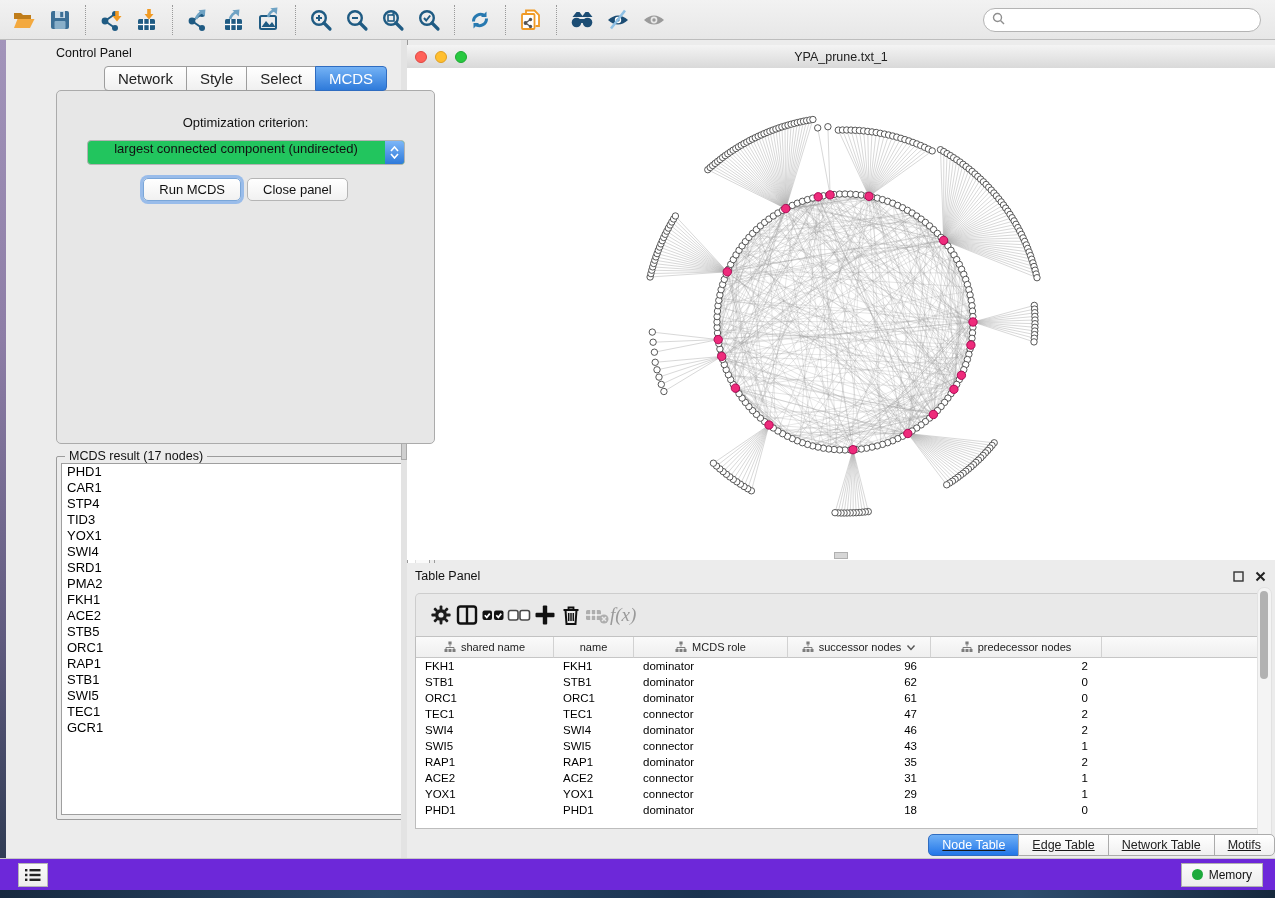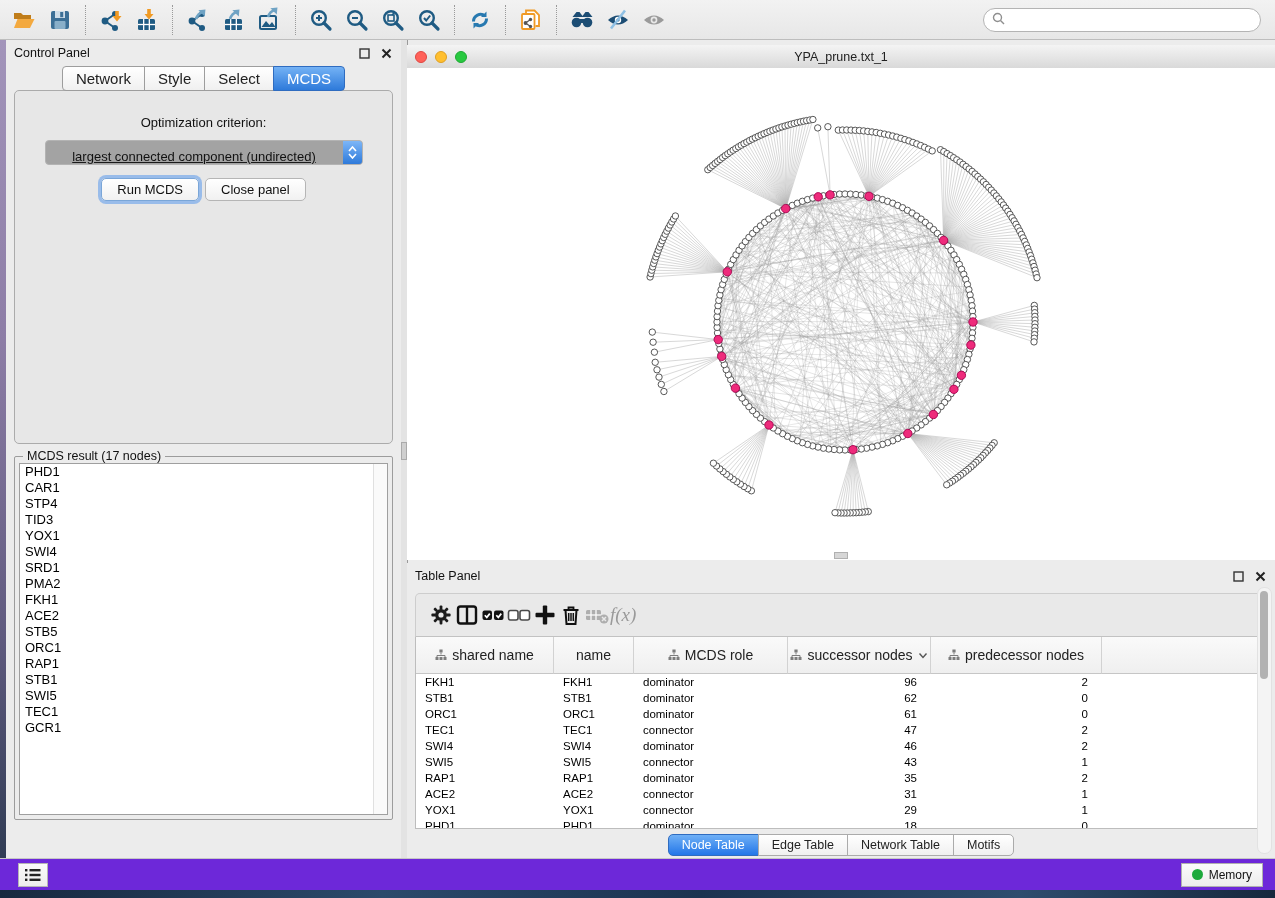--- a/index.html
+++ b/index.html
@@ -14,35 +14,35 @@
   .search-wrap{margin-left:auto;margin-right:14px;display:flex;align-items:center;
     width:278px;height:24px;background:#fff;border:1px solid #b4b4b4;border-radius:13px;
     padding:0 8px;box-sizing:border-box;gap:5px;}
   .search-wrap input{border:none;outline:none;flex:1;font:12px "Liberation Sans",sans-serif;background:transparent;}
   
   .left-strip{position:absolute;left:0;top:40px;width:6px;bottom:0;
     background:linear-gradient(180deg,#a294ba 0%,#8d7da6 35%,#5f5a7e 70%,#27364c 100%);}
   .bottom-strip{position:absolute;left:0;bottom:0;width:100%;height:8px;
     background:linear-gradient(90deg,#17293f,#2b4a6b 30%,#1b3350 55%,#2e4d6e 80%,#16283d);}
   
-  .control-panel{position:absolute;left:6px;top:40px;width:395px;height:818px;background:#ececec;}
+  .control-panel{position:absolute;left:6px;top:40px;width:395px;height:818px;background:#ececec;padding-left:42px;}
   .panel-header{height:26px;display:flex;align-items:center;padding:0 8px;font-size:12.5px;color:#111;}
   .panel-header .spacer{flex:1;}
   .win-ico{width:13px;height:13px;margin-left:9px;display:flex;align-items:center;justify-content:center;}
   .tabs-row{display:flex;justify-content:center;position:relative;z-index:2;}
   .cp-tab{background:linear-gradient(#ffffff,#f0f0f0);border:1px solid #9d9d9d;margin-left:-1px;
     padding:3px 13px;font-size:15px;color:#222;}
   .cp-tab.first{border-radius:4px 0 0 4px;margin-left:0;}
   .cp-tab.last{border-radius:0 4px 4px 0;}
   .cp-tab.active{background:linear-gradient(#74b2f5,#2e7ada);border-color:#2f6cc0;color:#fff;}
   .cp-box{margin:-1px 8px 0 8px;height:352px;background:#e7e7e7;border:1px solid #ababab;border-radius:5px;
     position:relative;z-index:1;}
   .opt-label{text-align:center;margin-top:24px;font-size:13px;color:#111;}
-  .select-wrap{margin:10px auto 0 auto;width:316px;height:23px;background:#a3a3a3;border:1px solid #b3b3b3;
-    border-radius:4px;display:flex;align-items:flex-end;overflow:hidden;text-decoration:underline;}
+  .select-wrap{margin:10px auto 0 auto;width:316px;height:23px;background:#22c55e;border:1px solid #b3b3b3;
+    border-radius:4px;display:flex;align-items:flex-start;overflow:hidden;}
   .select-wrap .val{flex:1;text-align:center;font-size:13px;color:#111;white-space:nowrap;}
   .select-stepper{width:19px;height:23px;background:linear-gradient(#7db6f7,#2e7ada);
     display:flex;flex-direction:column;align-items:center;justify-content:center;gap:1px;}
   .btn-row{display:flex;justify-content:center;gap:6px;margin-top:13px;}
   .mac-btn{background:linear-gradient(#ffffff,#f1f1f1);border:1px solid #b5b5b5;border-radius:5px;
     padding:3px 15px;font-size:13px;color:#111;}
   .mac-btn.focused{box-shadow:0 0 0 3px rgba(110,165,235,.65);border-color:#7aa6d8;}
   .result-box{margin:12px 8px 0 8px;height:362px;border:1px solid #9c9c9c;border-radius:2px;position:relative;background:#ececec;}
   .result-legend{position:absolute;top:-8px;left:8px;background:#ececec;padding:0 4px;font-size:12.5px;color:#111;}
   .result-list{position:absolute;left:4px;right:4px;top:6px;bottom:4px;background:#fff;border:1px solid #9f9f9f;
@@ -64,29 +64,29 @@
   
   .table-panel{position:absolute;left:407px;top:563px;width:868px;height:297px;background:#ececec;}
   .tp-toolbar{position:absolute;left:8px;right:8px;top:30px;height:44px;background:#e9e9e9;
     border:1px solid #cdcdcd;border-radius:5px 5px 0 0;border-bottom:1px solid #c2c2c2;
     display:flex;align-items:center;padding-left:12px;box-sizing:border-box;}
   .tp-btn{display:flex;align-items:center;justify-content:center;}
   .fx{font-family:"Liberation Serif",serif;font-style:italic;font-size:19px;color:#9a9a9a;}
   .tbl-wrap{position:absolute;left:8px;right:8px;top:74px;bottom:31px;background:#fff;border:1px solid #bdbdbd;
     border-top:none;overflow:hidden;}
   .tbl-grid{display:grid;grid-template-columns:138px 80px 154px 143px 171px 1fr;}
-  .th{height:37px;background:linear-gradient(#fafafa,#efefef);border-bottom:1px solid #c6c6c6;
+  .th{height:21px;background:linear-gradient(#fafafa,#efefef);border-bottom:1px solid #c6c6c6;
     border-right:1px solid #d2d2d2;display:flex;align-items:center;justify-content:center;gap:5px;
-    font-size:14px;color:#222;box-sizing:border-box;}
+    font-size:11px;color:#222;box-sizing:border-box;}
   .td{height:16px;font-size:11.5px;color:#000;display:flex;align-items:center;box-sizing:border-box;
     padding:0 9px;white-space:nowrap;overflow:hidden;}
   .td.num{justify-content:flex-end;padding-right:14px;}
   .tbl-scroll{position:absolute;right:3px;top:24px;bottom:6px;width:13px;background:#f4f4f4;border:1px solid #e2e2e2;border-radius:7px;}
   .tbl-thumb{position:absolute;left:1.5px;top:3px;width:8px;height:88px;background:#b2b2b2;border-radius:5px;}
-  .tp-tabs{position:absolute;left:0;right:0;bottom:4px;display:flex;justify-content:center;}
+  .tp-tabs{position:absolute;left:0;right:0;bottom:4px;display:flex;justify-content:flex-end;text-decoration:underline;}
   .tp-tab{background:linear-gradient(#ffffff,#f0f0f0);border:1px solid #ababab;margin-left:-1px;
     padding:3px 13px;font-size:12.5px;color:#222;}
   .tp-tab.first{border-radius:5px 0 0 5px;margin-left:0;}
   .tp-tab.last{border-radius:0 5px 5px 0;}
   .tp-tab.active{background:linear-gradient(#6fb0f6,#2376e8);border-color:#2f6cc0;color:#fff;}
   
   .status-bar{position:absolute;left:0;right:0;bottom:8px;height:32px;background:#6d28d9;border-top:1px solid #c6c6c6;
     display:flex;align-items:center;padding:0 12px;box-sizing:border-box;}
   .list-btn{width:28px;height:22px;background:linear-gradient(#fbfbfb,#ededed);border:1px solid #b5b5b5;
     display:flex;align-items:center;justify-content:center;margin-left:6px;}

